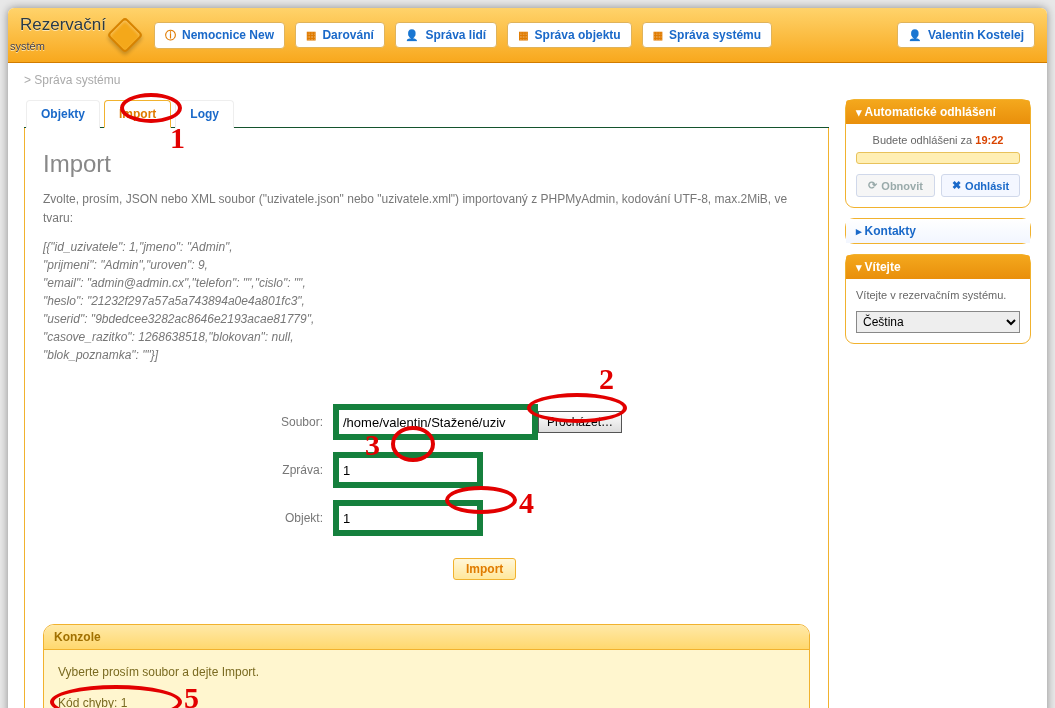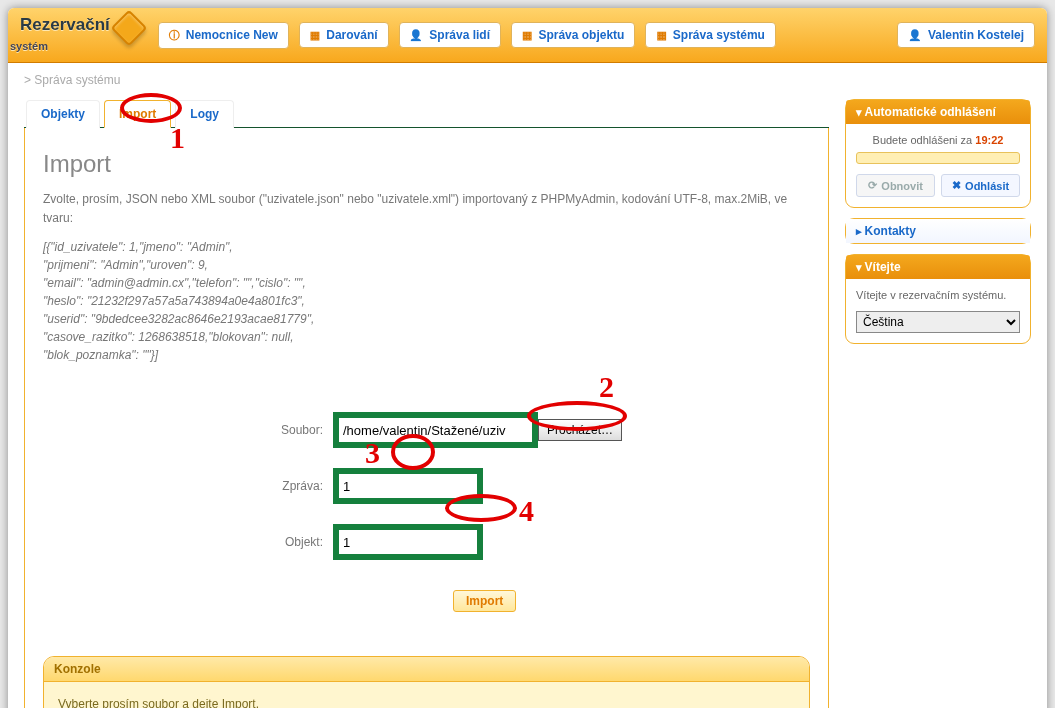--- a/index.html
+++ b/index.html
@@ -21,25 +21,25 @@
   }
   .topbar {
     background: linear-gradient(#ffd36b, #f8a81d);
     border-bottom: 1px solid #d17c00;
     padding: 7px 12px;
     display: flex;
     align-items: center;
     gap: 10px;
   }
   .logo {
-    font-weight: bold;
+    font-weight: normal;
     color: #2b3a44;
     font-size: 17px;
     margin-right: 6px;
-    display: flex; align-items: flex-start; gap: 6px;
+    display: flex; align-items: center; gap: 6px;
     text-shadow: 0 1px 0 #ffe8b0;
   }
   .logo .sub { font-size: 11px; color:#445; margin-top:22px; margin-left:-10px;}
   .logo .diamond {
     width: 26px; height:26px; background:#f4a81a; border:2px solid #d68200;
     transform: rotate(45deg); border-radius:4px; box-shadow: inset 1px 1px 3px #fff5, 2px 2px 4px #0003;
   }
   .navbtn {
     background: #fff;
     border: 1px solid #e0b35a;
@@ -88,21 +88,21 @@
     position:relative; top:1px; cursor:pointer;
   }
   .tab.active { border:1px solid #f1b22e; border-bottom:1px solid #fff; color:#e07b00; }
   .content {
     border:1px solid #f1b22e; border-top:none; border-radius:0 0 4px 4px;
     padding:16px 18px 18px;
   }
   h1.page { font-size:24px; color:#888; font-weight:normal; margin:6px 0 12px; }
   .instr { color:#777; line-height:1.6; font-size:12px; }
   .json { font-style:italic; color:#777; margin-top:10px; line-height:1.5; font-size:12px;}
-  .formrow { display:flex; align-items:center; margin:20px 0; }
+  .formrow { display:flex; align-items:center; margin:12px 0; }
   .formrow label { width:290px; text-align:right; padding-right:10px; color:#777; font-size:12px;}
   .formrow input[type=text]{
     border:6px solid #15803d; padding:2px 4px; font-size:13px; height:36px; background:#fff;
   }
   .filewrap { display:flex; align-items:center; }
   .filewrap input.path { width:205px; }
   .filewrap button {
     height:22px; border:1px solid #555; background:linear-gradient(#fff,#ddd);
     font-size:12px; padding:0 8px; cursor:pointer;
   }

